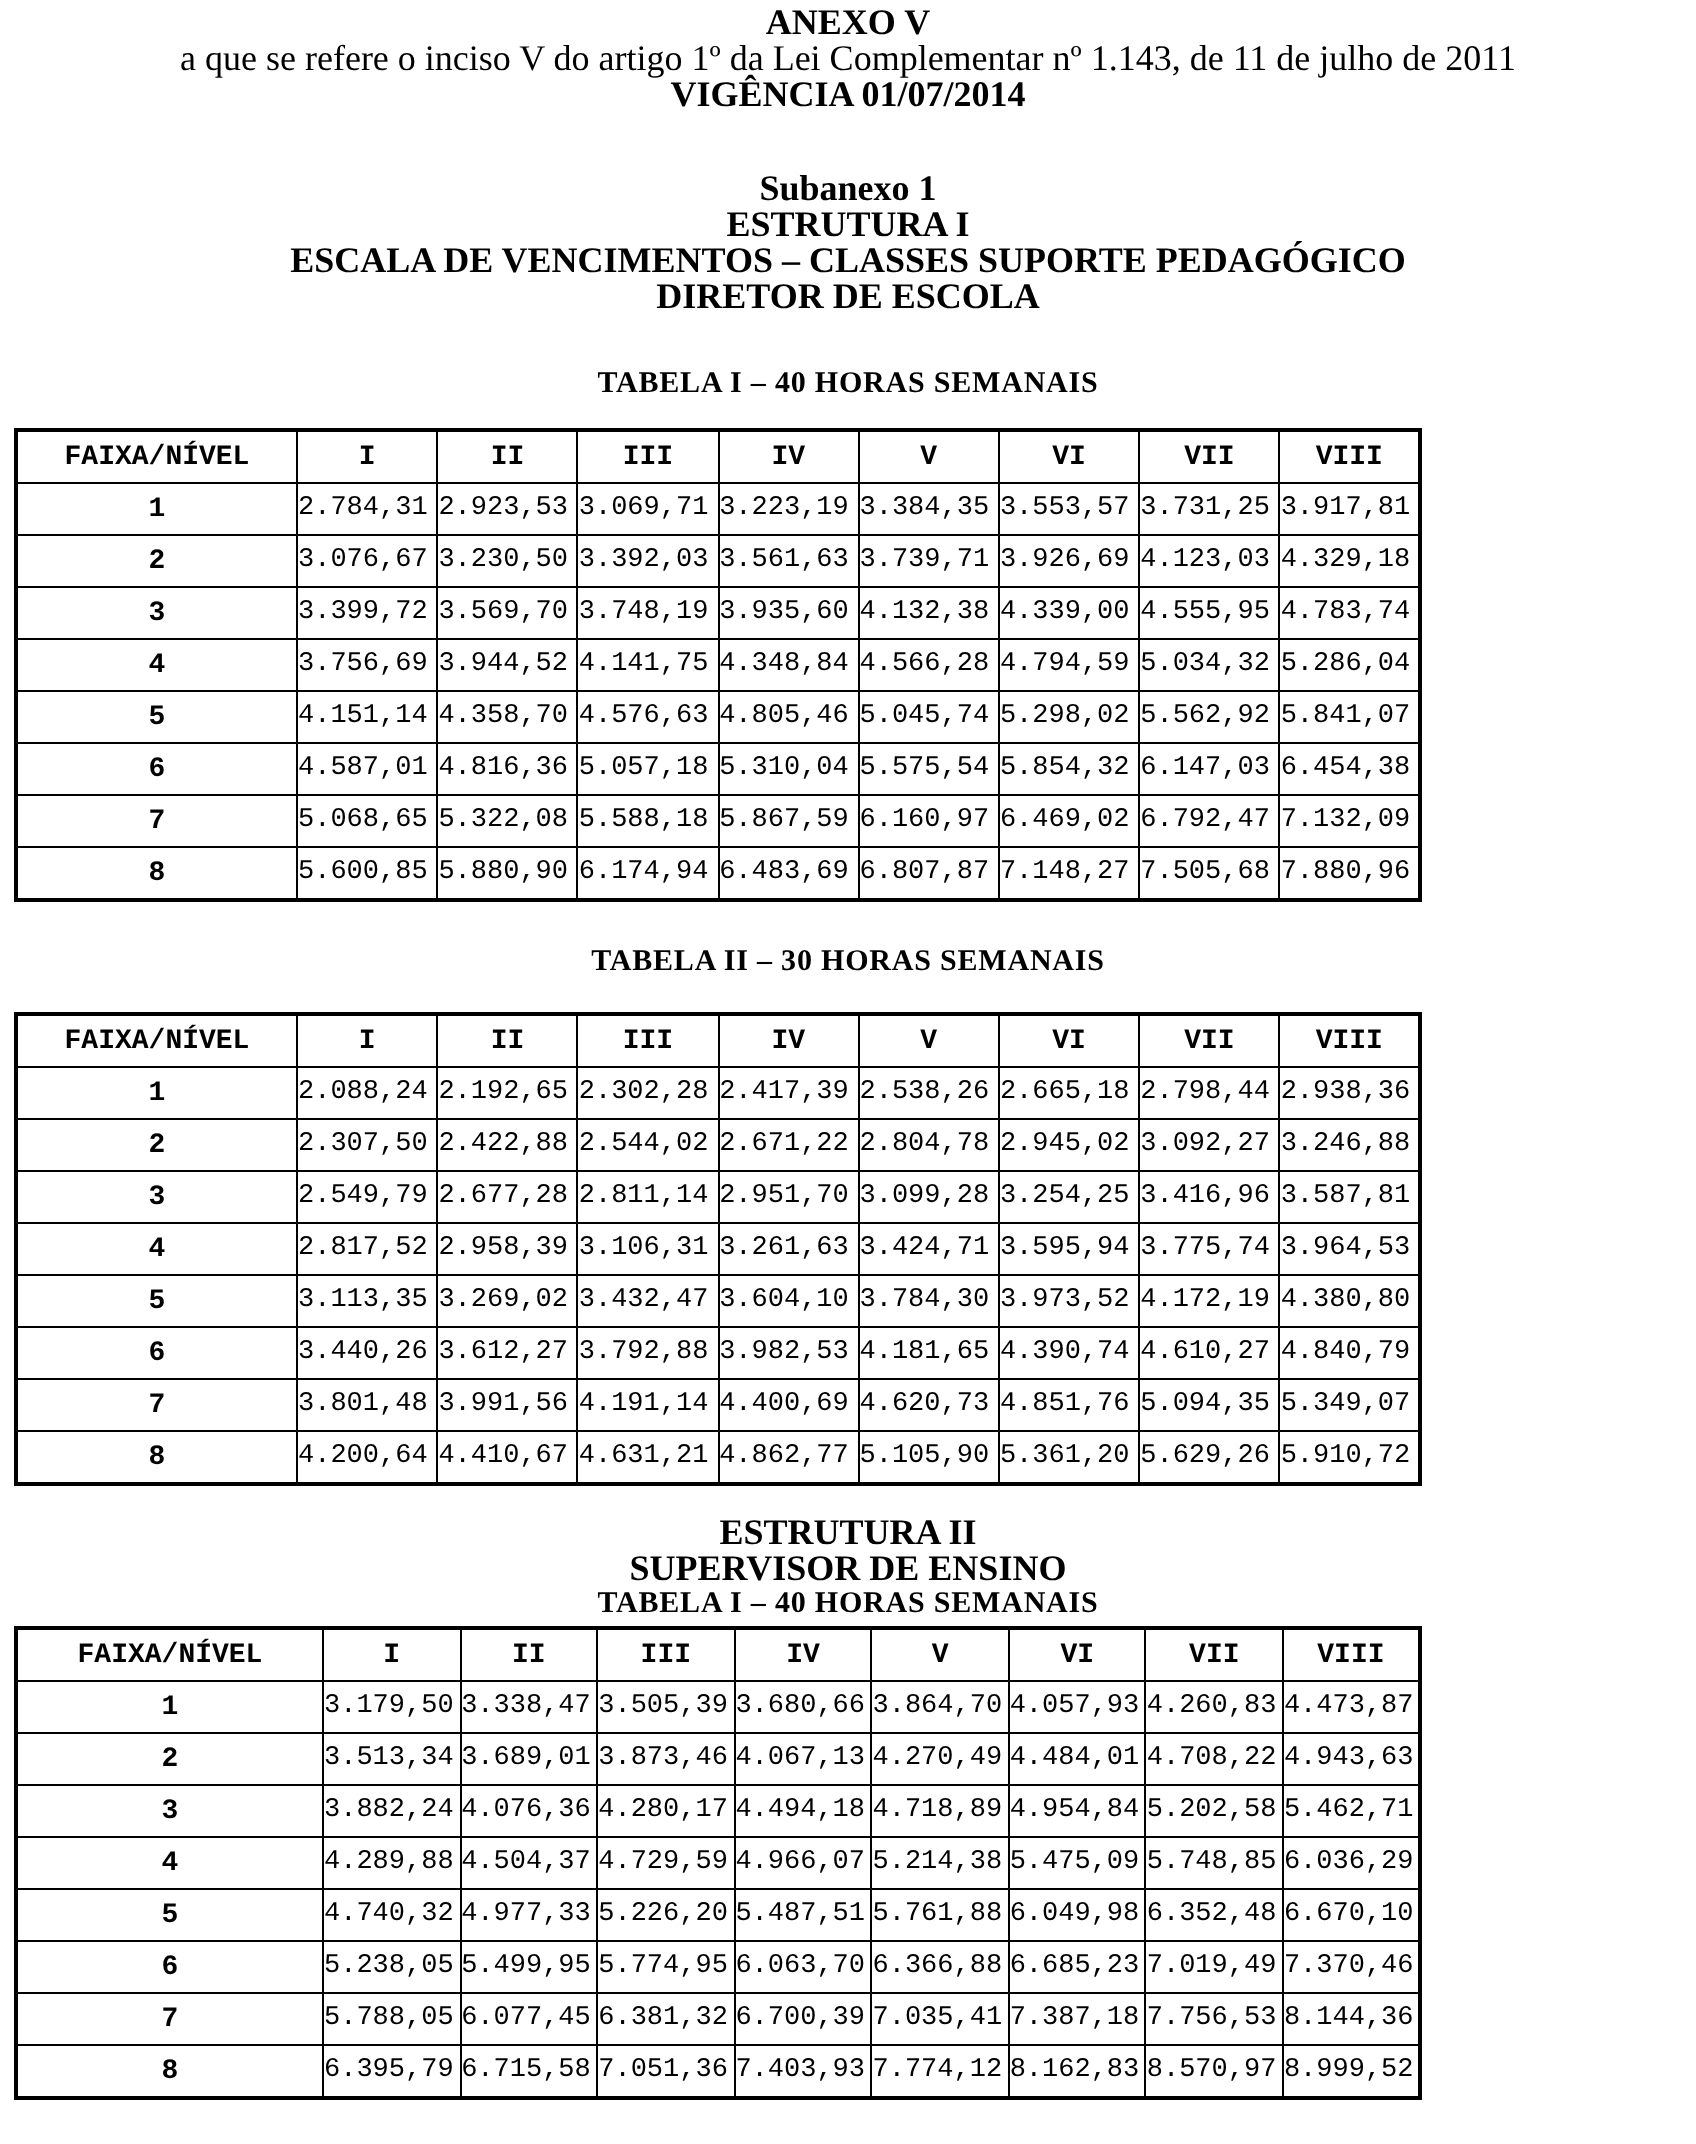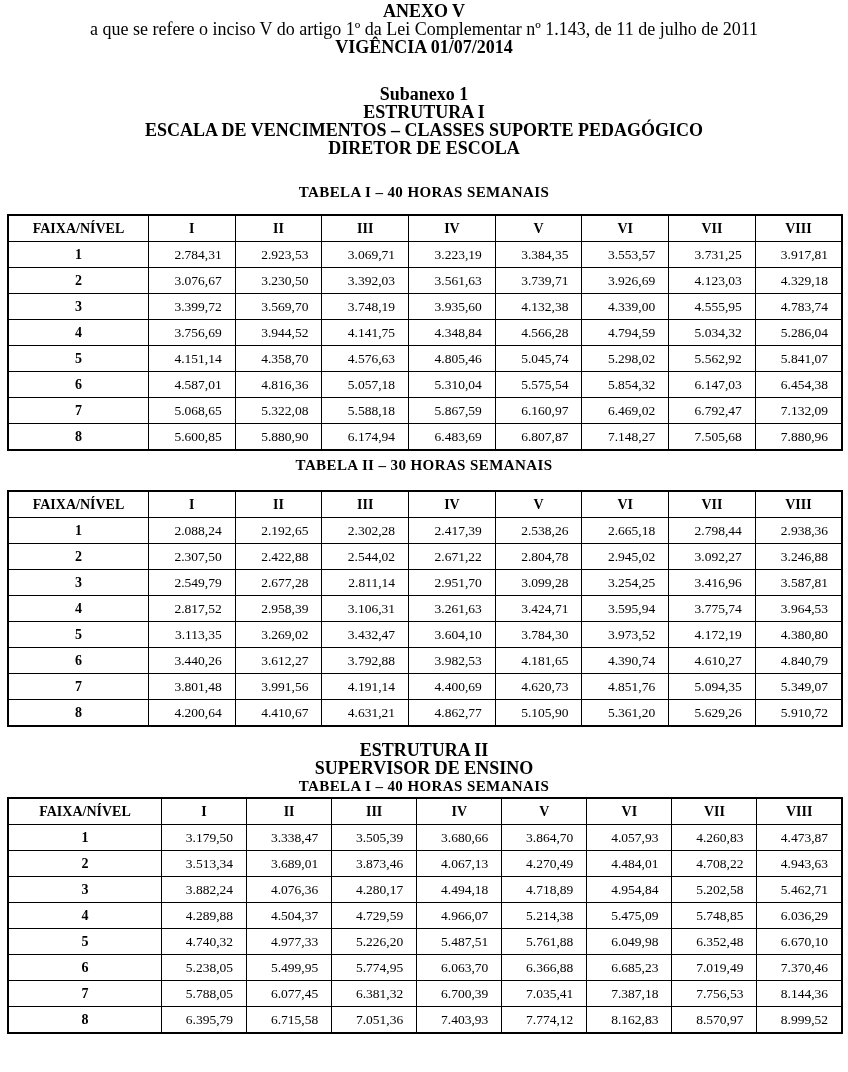--- a/index.html
+++ b/index.html
@@ -26,34 +26,35 @@
   .subanexo-block { margin-top: 29px; }
   .tabela-title {
     margin-top: 27px;
     margin-bottom: 13px;
     font-size: 15px;
     font-weight: bold;
     text-align: center;
     letter-spacing: 0.4px;
   }
   .tabela2-title {
-    margin-top: 6px;
+    margin-top: 22px;
     margin-bottom: 16px;
     font-size: 15px;
     font-weight: bold;
     text-align: center;
     letter-spacing: 0.4px;
   }
   .estrutura2-block { margin-top: 14px; margin-bottom: 2px; }
   table.salary {
     border-collapse: collapse;
     table-layout: fixed;
-    width: 836px;
+    width: 704px;
     margin-left: 7px;
     border: 2px solid #000;
+    font-family: Liberation Mono, monospace;
   }
   table.salary th,
   table.salary td {
     border: 1px solid #000;
     height: 25px;
     padding: 0;
     overflow: hidden;
     white-space: nowrap;
   }
   table.salary th {

